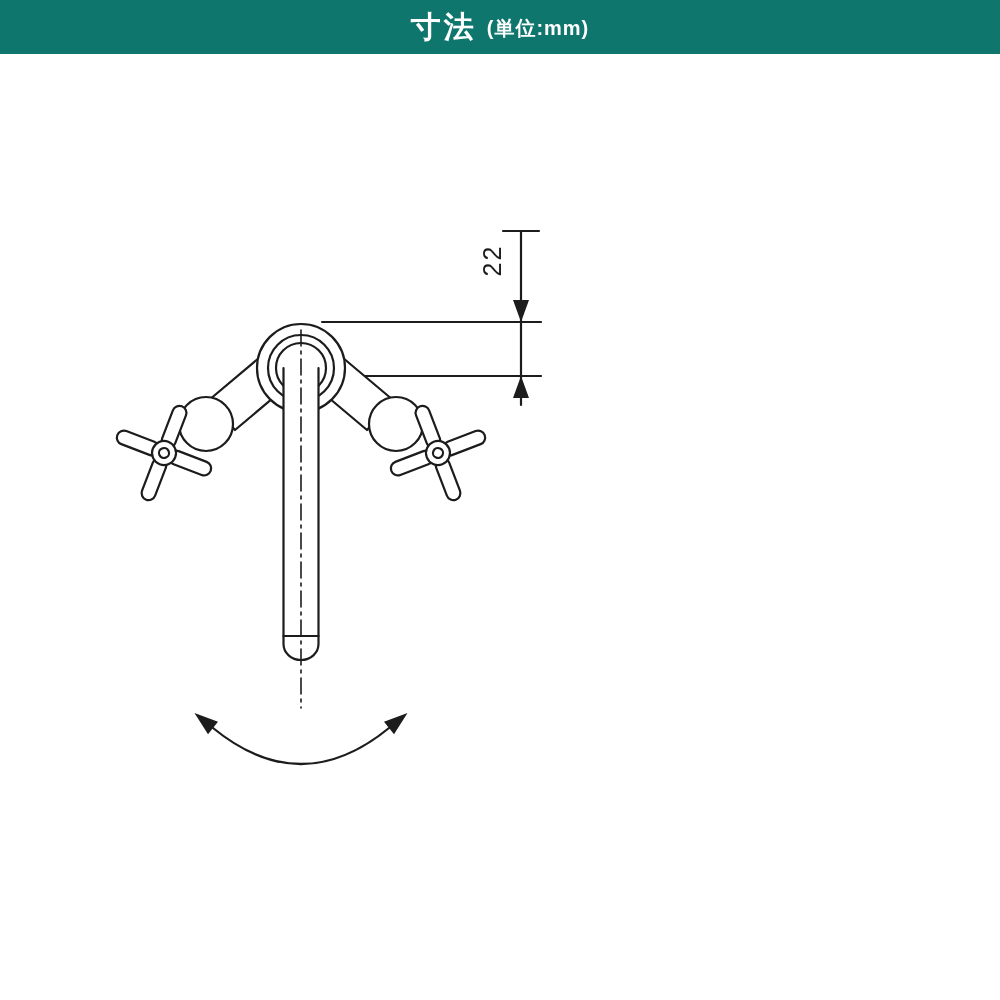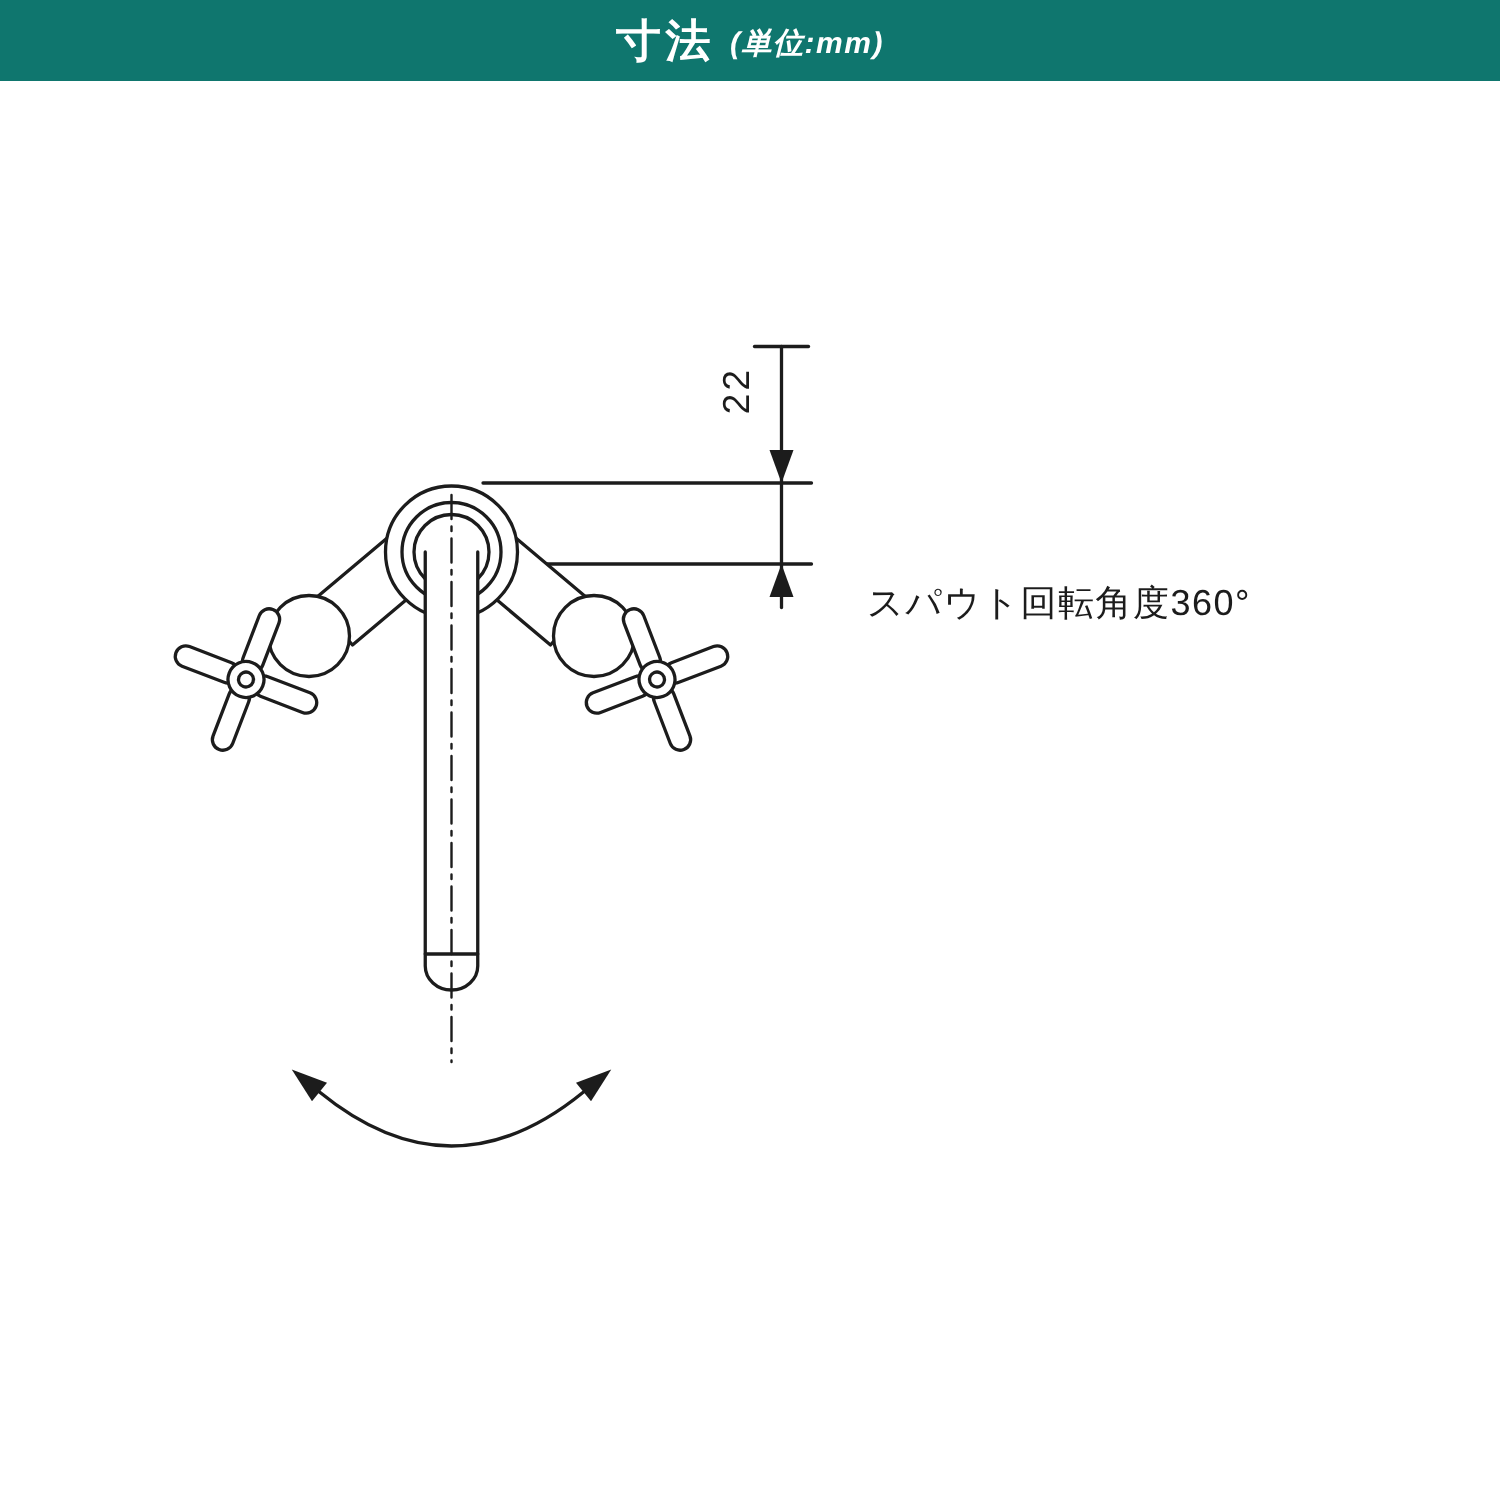--- a/index.html
+++ b/index.html
@@ -6,21 +6,21 @@
   .stage {
     position:relative; width:1000px; height:1000px; background:#ffffff;
     overflow:hidden; font-family:"Liberation Sans","DejaVu Sans",sans-serif;
   }
   .title-bar {
     position:absolute; top:0; left:0; width:1000px; height:54px;
     background:#0f766e; color:#ffffff;
     display:flex; align-items:center; justify-content:center; gap:10px;
   }
   .title-bar .title { font-size:30px; font-weight:bold; letter-spacing:3px; }
-  .title-bar .unit  { font-size:20px; font-weight:600; letter-spacing:1px; padding-top:3px;font-style:italic; }
+  .title-bar .unit  { font-size:20px; font-weight:600; letter-spacing:1px; padding-top:3px; }
   svg.drawing { position:absolute; left:0; top:0; width:1000px; height:1000px; }
   .dim-value {
     position:absolute; left:460px; top:246px; width:64px; text-align:center;
     transform:rotate(-90deg); font-size:25px; color:#1c1c1c; letter-spacing:2px;
   }
   .annotation {
     position:absolute; left:578px; top:386px; font-size:24px; color:#1c1c1c;
     letter-spacing:1px; white-space:nowrap;
   }
 </style>
@@ -79,15 +79,14 @@
 
       <line x1="301" y1="330" x2="301" y2="708" stroke-dasharray="16 5 3 5" stroke-width="1.6"></line>
 
       <path d="M213 728 Q 301 800 389 728"></path>
       <path d="M194.5 713 L218 721.8 L208 734.2 Z" fill="#1c1c1c" stroke="none"></path>
       <path d="M407.5 713 L384 721.8 L394 734.2 Z" fill="#1c1c1c" stroke="none"></path>
     </g>
   </svg>
 
   <div class="dim-value">22</div>
-  <div class="annotation">スパウト回転角度360°</div>
 
 </div>
 
 </body></html>

